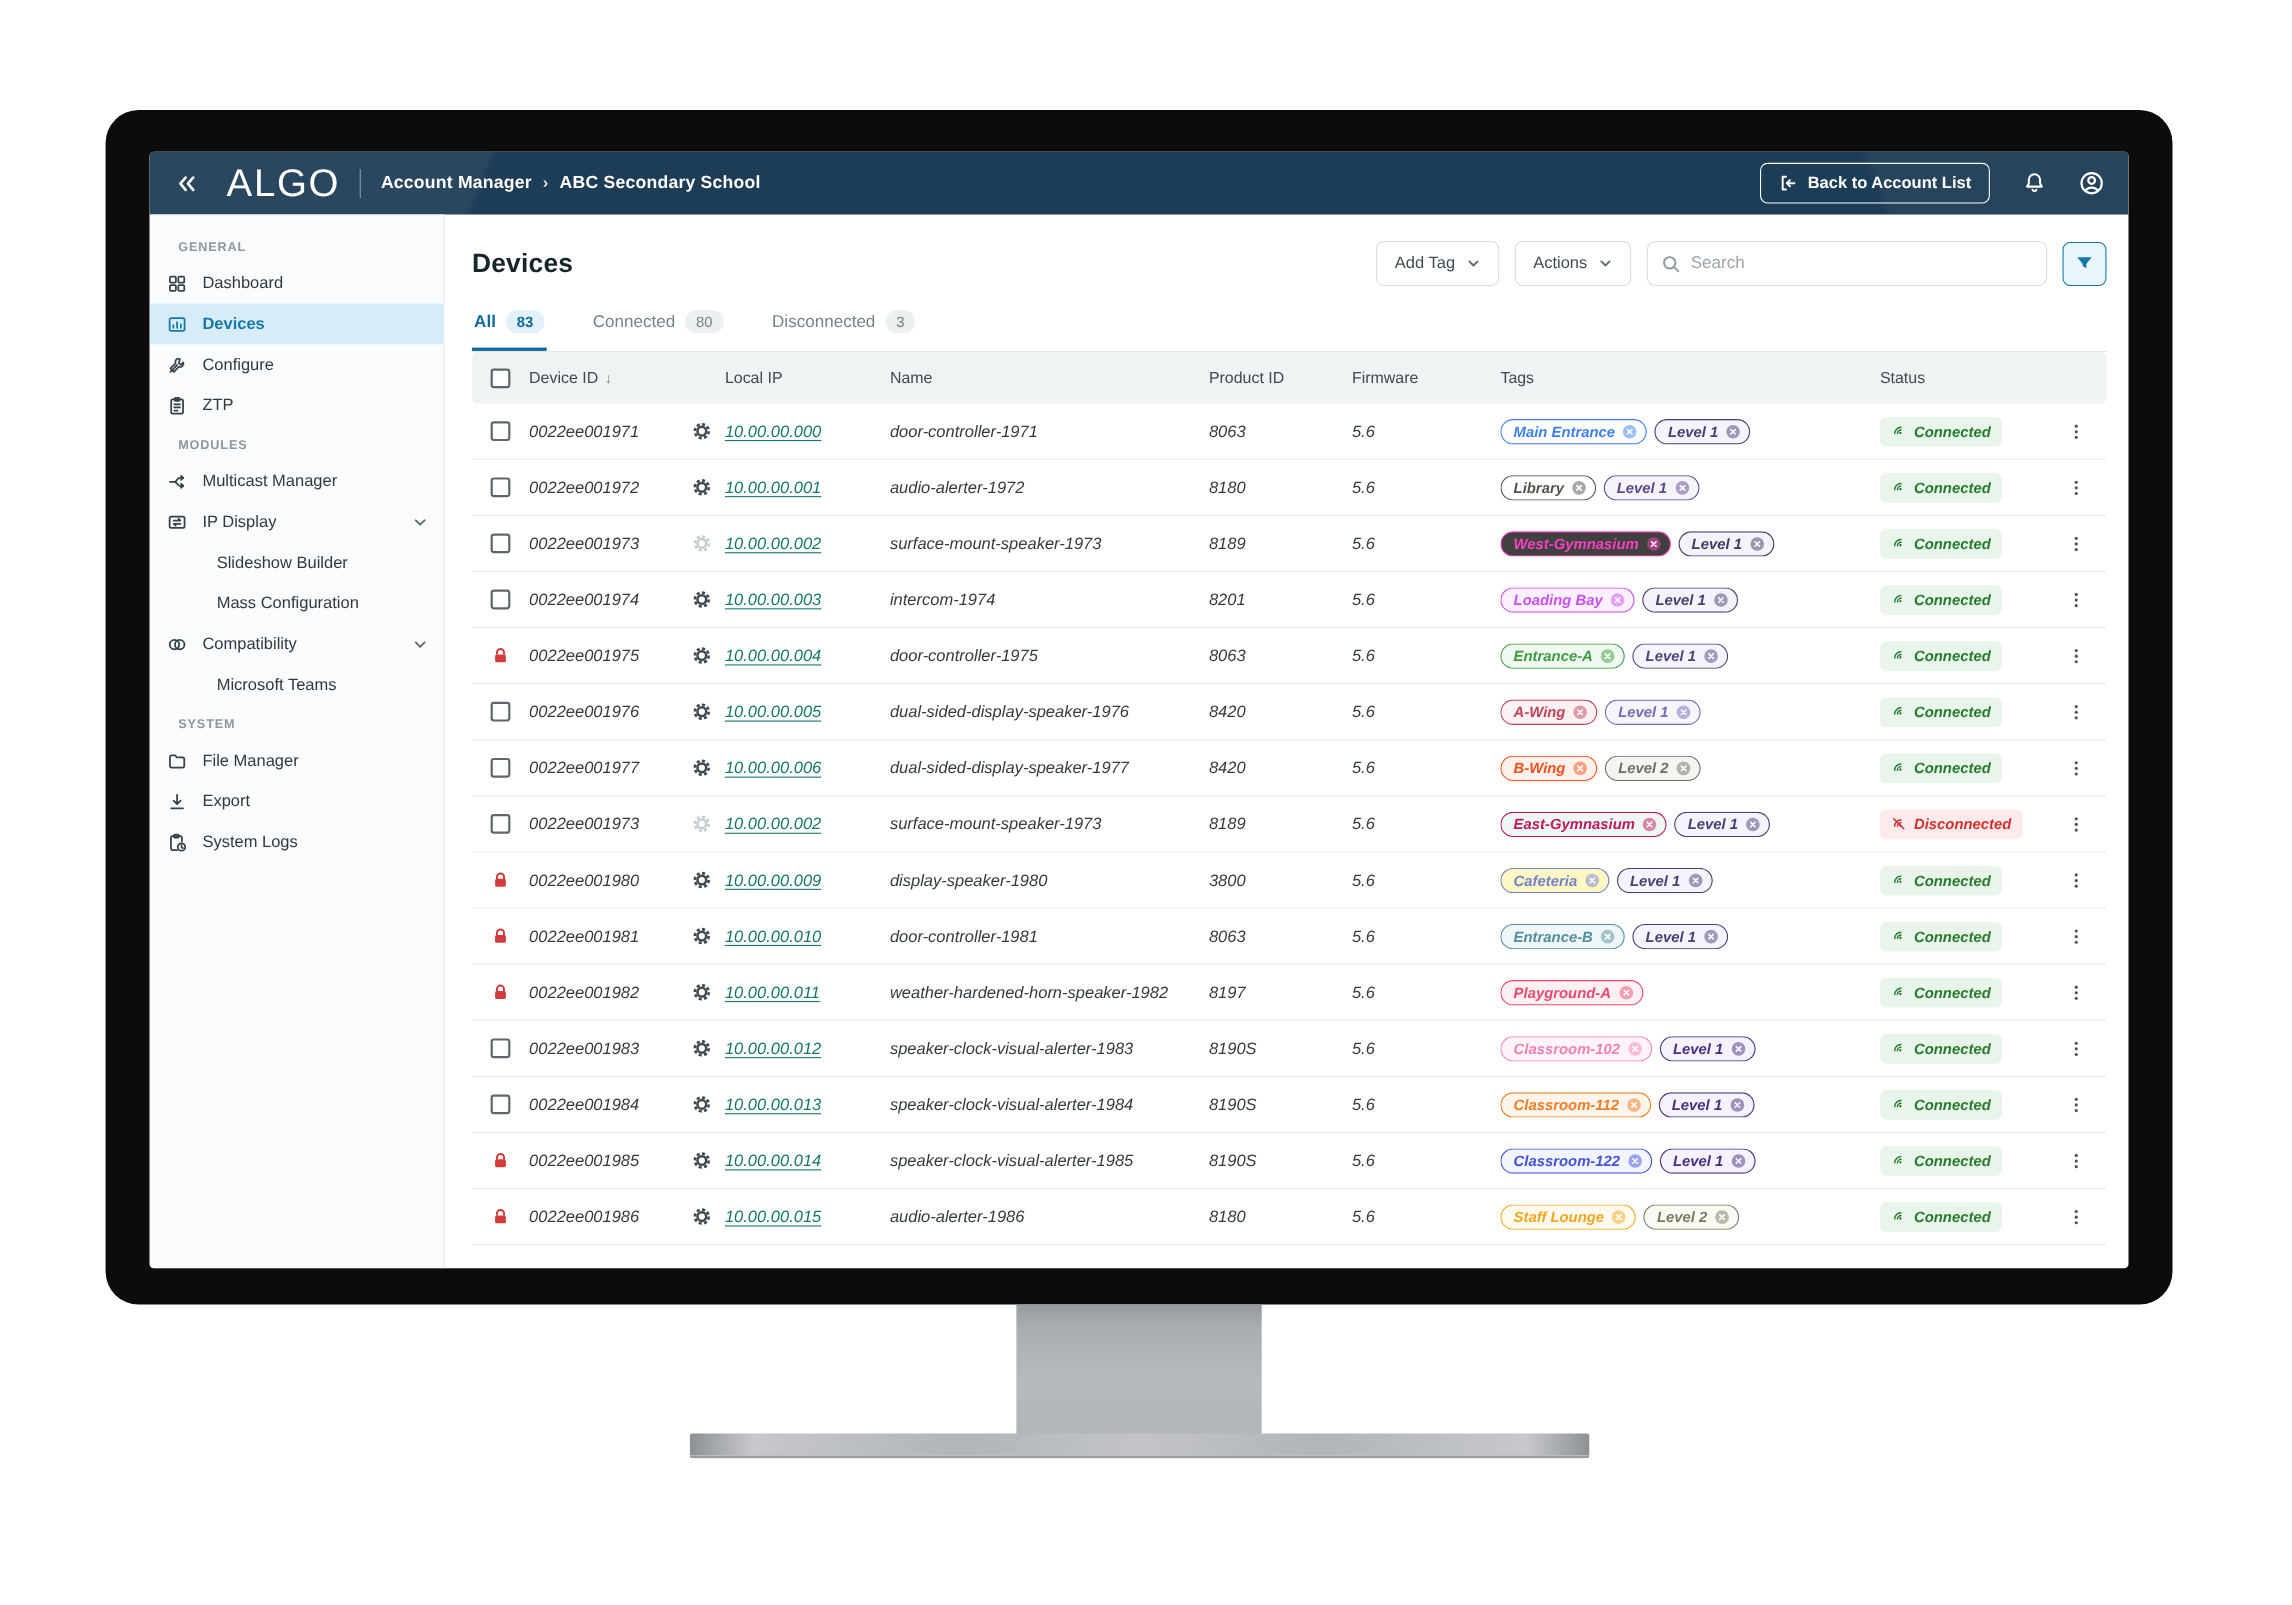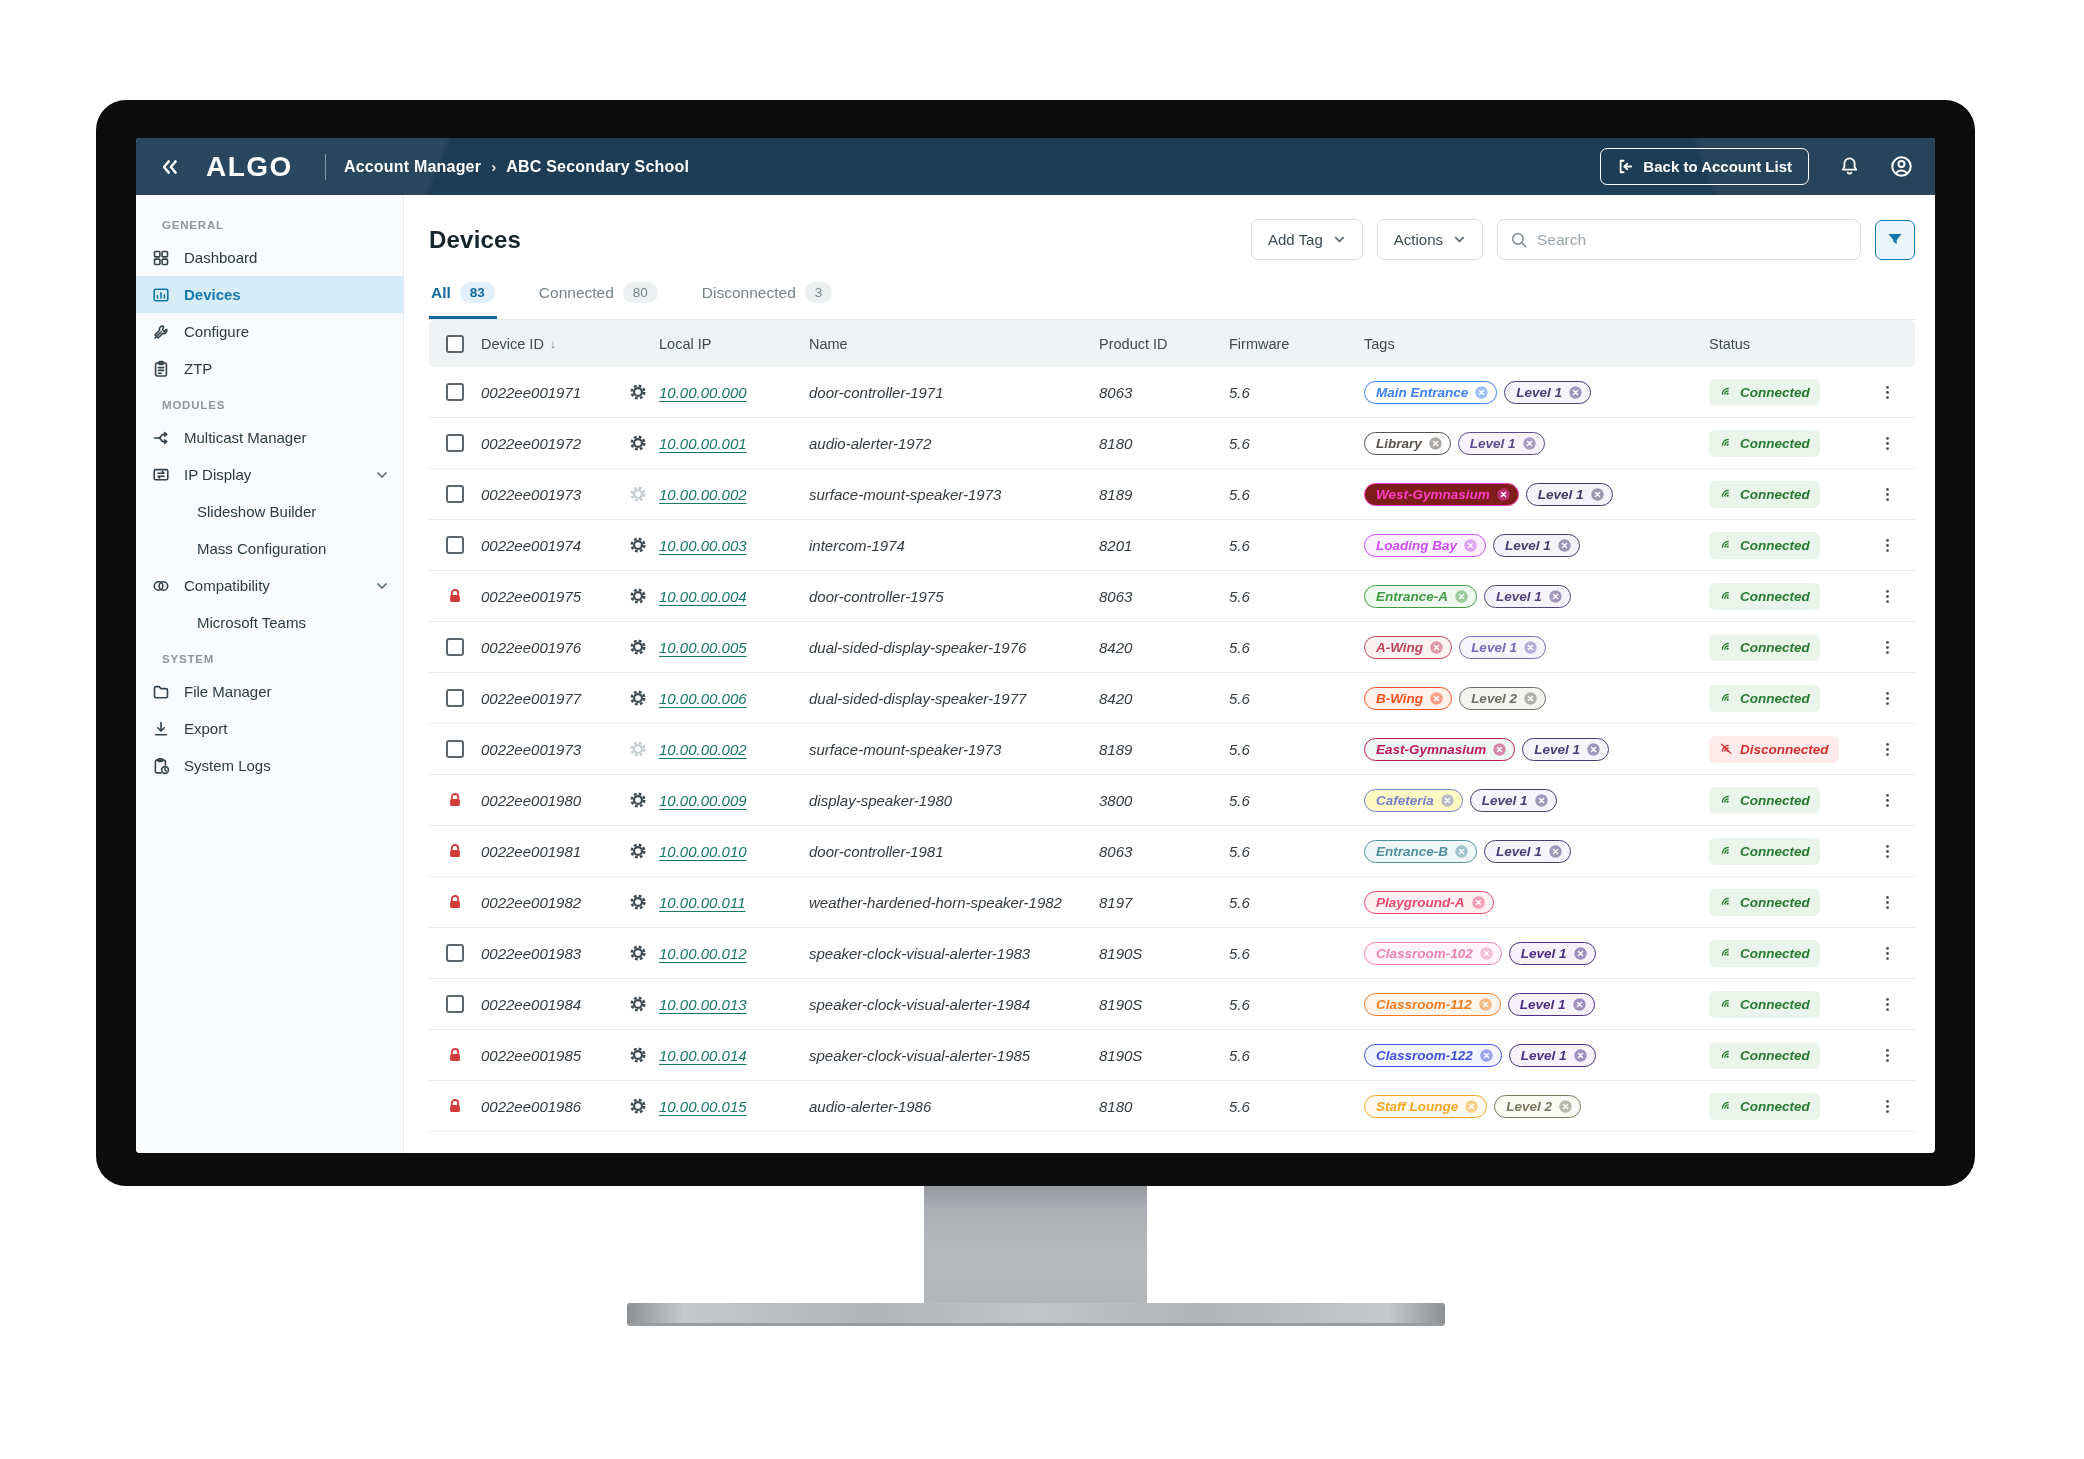--- a/index.html
+++ b/index.html
@@ -17,21 +17,21 @@
                 background:linear-gradient(90deg,#8e9194 0%,#c6c8cb 7%,#b2b5b8 30%,#c2c4c7 50%,#b2b5b8 70%,#c6c8cb 93%,#8e9194 100%);
                 border-bottom:3px solid #9a9da0; }
 
   
   .navbar { height:57px; flex:0 0 57px; background:
             linear-gradient(112deg, rgba(255,255,255,0.055) 0 17%, rgba(255,255,255,0) 17.4%),
             linear-gradient(250deg, rgba(255,255,255,0.045) 0 13%, rgba(255,255,255,0) 13.4%),
             #1d3c55;
             display:flex; align-items:center; padding:0 22px 0 24px; color:#fff; }
   .nv-collapse { display:flex; align-items:center; margin-right:26px; cursor:pointer; }
-  .brand { font-size:28px; font-weight:700; letter-spacing:1.5px; margin-right:32px; }
+  .brand { font-size:35px; font-weight:400; letter-spacing:1.5px; margin-right:18px; }
   .nv-divider { width:1px; height:26px; background:rgba(255,255,255,0.45); margin-right:18px; }
   .crumbs { display:flex; align-items:center; gap:10px; font-size:16px; font-weight:600; letter-spacing:.2px; }
   .crumb-sep { opacity:.85; font-size:15px; }
   .nv-spacer { flex:1; }
   .back-btn { display:flex; align-items:center; gap:9px; border:1.5px solid #ffffff; border-radius:7px;
               background:transparent; color:#fff; font-size:15px; font-weight:600; padding:9px 16px; cursor:pointer;
               font-family:inherit; }
   .nv-ic { display:flex; align-items:center; justify-content:center; margin-left:30px; cursor:pointer; }
 
   
@@ -500,21 +500,21 @@
                     </svg>
       </span>
     </div>
     <div class="cell">
                   <a class="ip-link">10.00.00.002</a>
                 </div>
     <div class="cell c-name">surface-mount-speaker-1973</div>
     <div class="cell c-pid">8189</div>
     <div class="cell c-fw">5.6</div>
     <div class="cell tags-cell">
-                  <span class="tag" style="color: rgb(255, 63, 195); background: #7f1d1d;">
+                  <span class="tag" style="color: rgb(255, 63, 195); background: #404040;">
     <span class="tag-label">West-Gymnasium</span>
     <span class="tag-x">
       <svg width="15" height="15" viewBox="0 0 16 16">
                         <circle cx="8" cy="8" r="6.6" fill="currentColor" opacity="0.5"></circle>
                         <path d="M5.8 5.8l4.4 4.4M10.2 5.8l-4.4 4.4" stroke="#fff" stroke-width="1.5" stroke-linecap="round"></path>
                       </svg>
     </span>
   </span>
                   <span class="tag" style="color: rgb(63, 59, 102); background: rgb(244, 243, 250);">
     <span class="tag-label">Level 1</span>

